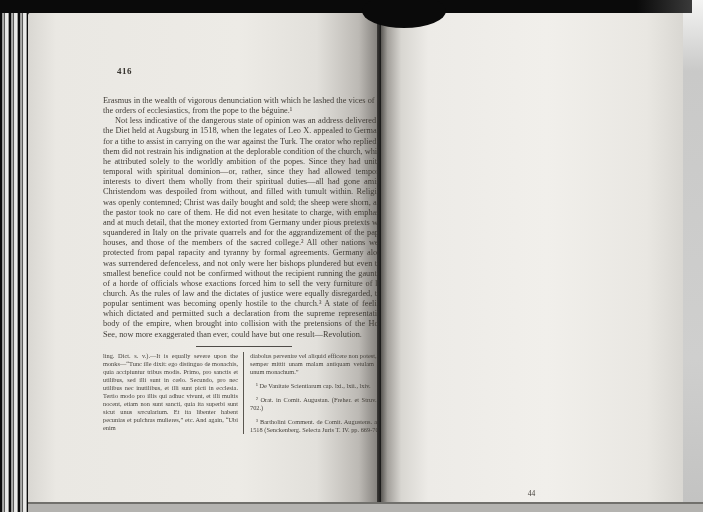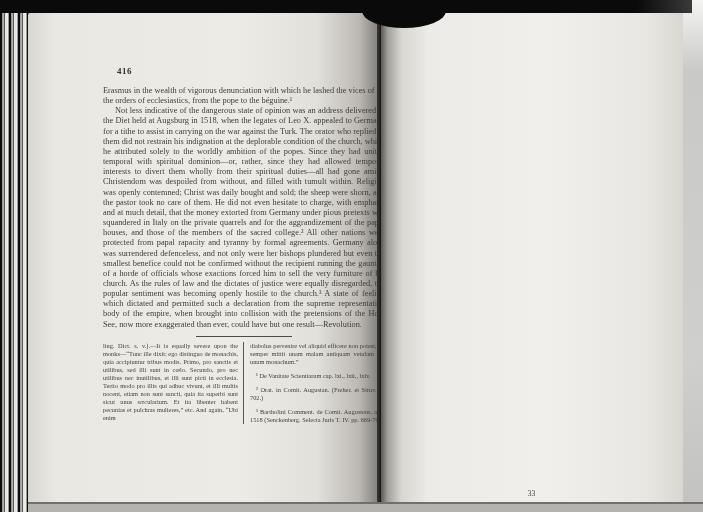--- a/index.html
+++ b/index.html
@@ -30,21 +30,21 @@
   }
   .gutter-line{position:absolute;left:377px;top:0;bottom:0;width:4px;background:linear-gradient(90deg,#3c3a38,#181817);}
   .top-band{position:absolute;left:0;top:0;width:692px;height:13px;background:linear-gradient(90deg,#0a0a0a 0%,#0a0a0a 92%,#3a3a3a 100%);}
   .spine-blob{position:absolute;left:362px;top:-6px;width:84px;height:34px;background:#0a0a0a;border-radius:50%;}
   .bg-right{position:absolute;left:683px;right:0;top:0;bottom:0;background:linear-gradient(180deg,#f4f4f3 0%,#c9c9c8 14%,#cfcfce 70%,#c2c2c1 100%);}
   .bottom-strip{position:absolute;left:28px;right:0;bottom:0;height:8px;background:#b4b3b0;border-top:2px solid #71706c;}
 
   
   .textcol{position:absolute;color:#403c36;}
   .tc-left{left:75px;top:53px;width:282px;}
-  .header-row{position:relative;height:13px;margin-bottom:7px;}
+  .header-row{position:relative;height:13px;margin-bottom:17px;}
   .pgnum{position:absolute;top:0;font-size:9px;font-weight:bold;letter-spacing:.5px;color:#37342f;}
   .pgnum.l{left:14px;}
   .running-title{
     position:absolute;left:0;right:0;top:1px;text-align:center;
     font-size:7.6px;letter-spacing:1.9px;color:#37342f;word-spacing:2px;
   }
   .body{font-size:8.3px;line-height:10.15px;text-align:justify;}
   .para{margin:0;}
   .para.indent{text-indent:12px;}
   .fnrule{width:96px;height:1px;background:#4e4b47;margin:6px auto 5px auto;}
@@ -82,20 +82,20 @@
           <p class="fnp note">¹ De Vanitate Scientiarum cap. lxi., lxii., lxiv.</p>
           <p class="fnp note">² Orat. in Comit. Augustan. (Freher. et Struv. II. 702.)</p>
           <p class="fnp note">³ Bartholini Comment. de Comit. Augustens. ann. 1518 (Senckenberg. Selecta Juris T. IV. pp. 669-70).</p>
         </div>
       </div>
     </div>
   </div>
 
   <div class="page page-right">
 
-    <div class="sig">33</div>
+    <div class="sig">44</div>
   </div>
 
   <div class="gutter-line"></div>
   <div class="top-band"></div>
   <div class="spine-blob"></div>
   <div class="bottom-strip"></div>
 </div>
 
 </body></html>

